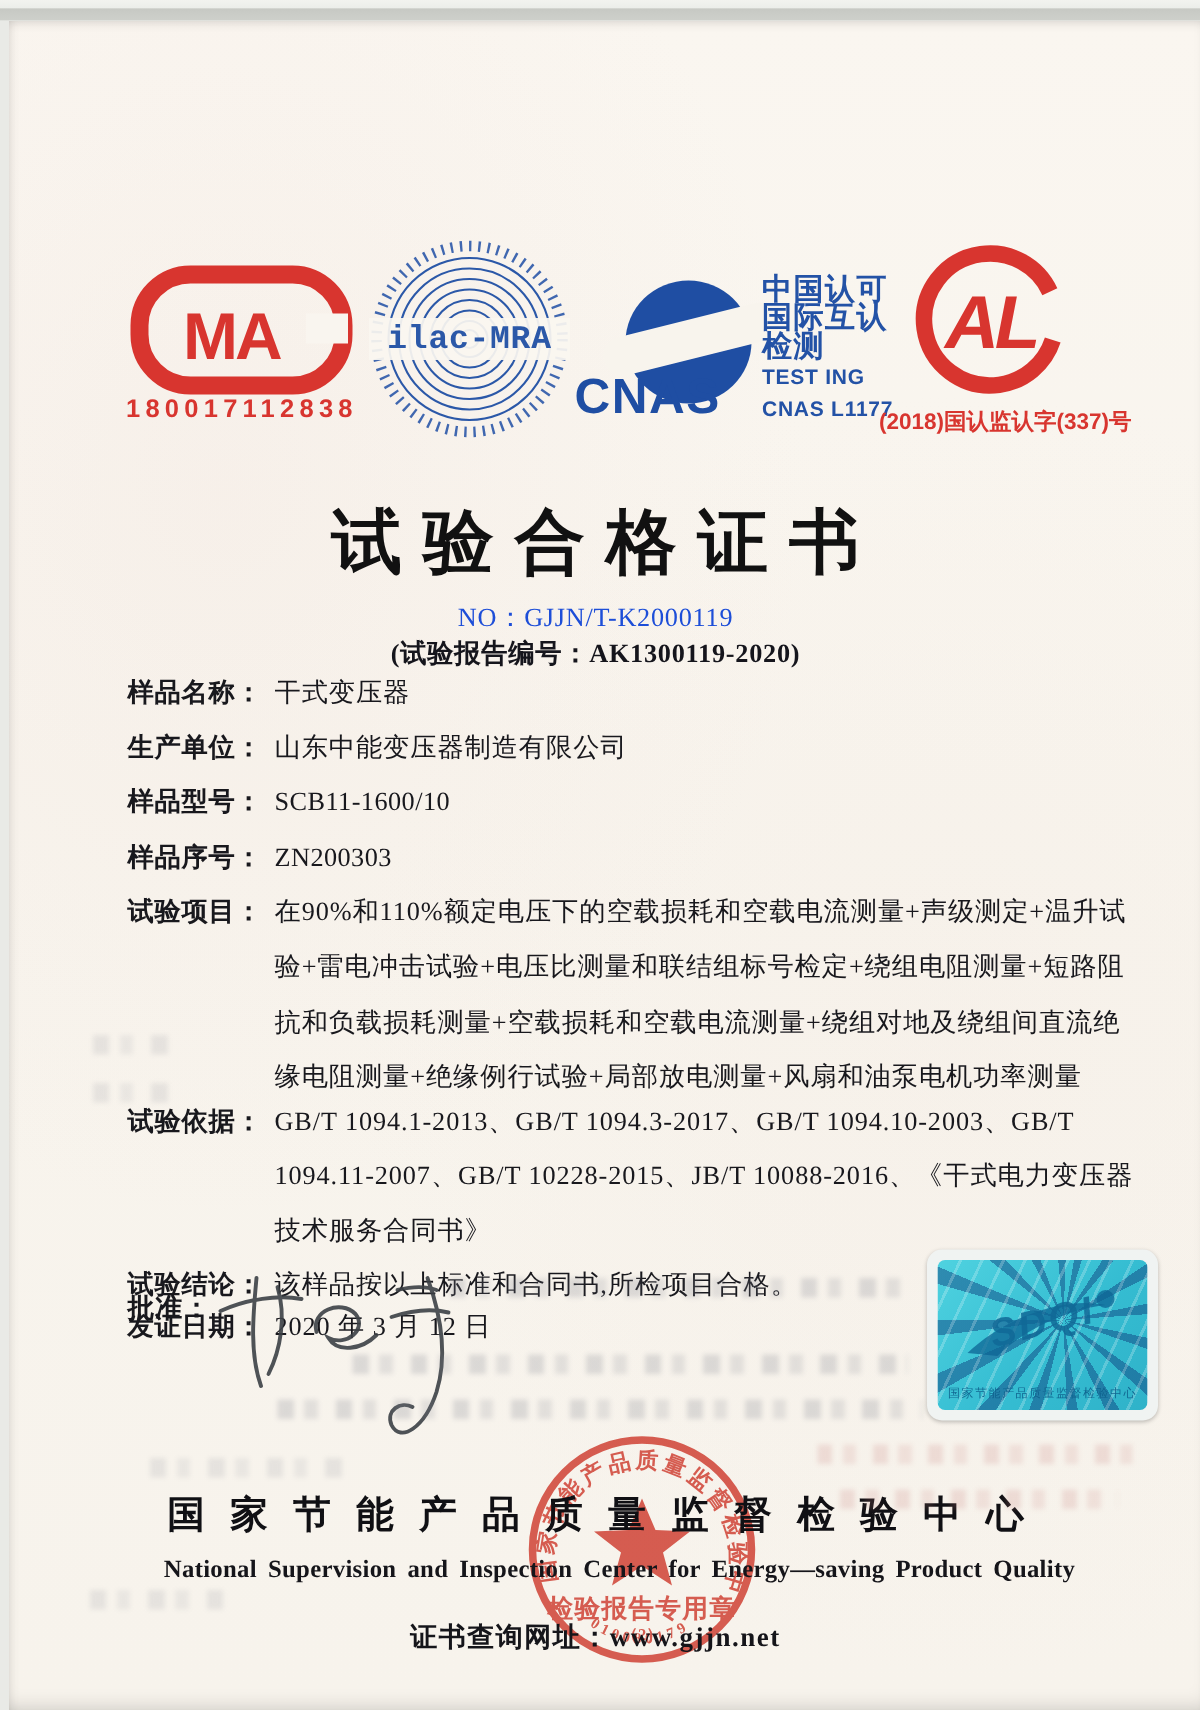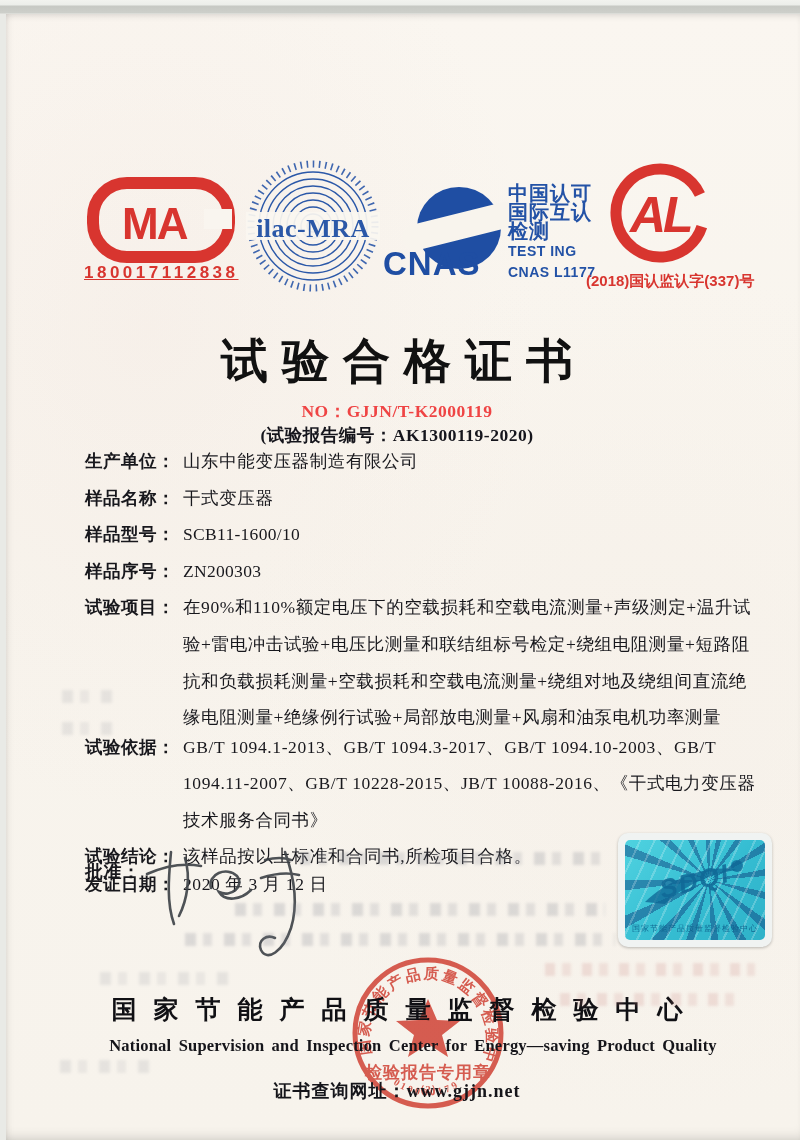--- a/index.html
+++ b/index.html
@@ -15,41 +15,41 @@
       radial-gradient(ellipse at 18% 28%, rgba(238,220,214,.20), transparent 42%),
       radial-gradient(ellipse at 80% 60%, rgba(240,228,220,.18), transparent 45%),
       linear-gradient(180deg,#faf6f0 0%,#f8f4ed 45%,#f7f3ec 100%);
     box-shadow: inset 0 6px 8px -6px rgba(0,0,0,.18), inset 6px 0 8px -6px rgba(0,0,0,.12), inset 0 -10px 14px -10px rgba(0,0,0,.20);
   }
   .abs{position:absolute;}
 
   
   .cma-wrap{left:86px;top:176px;width:150px;height:115px;}
   .cma-num{left:84px;top:263px;color:#d8352f;font-family:"Liberation Sans",sans-serif;
-    font-weight:bold;font-size:17px;letter-spacing:3.5px;text-decoration:underline;}
+    font-weight:bold;font-size:17px;letter-spacing:3.5px;}
   .ilac-wrap{left:246px;top:160px;width:134px;height:132px;}
   .ilac-band{left:0;top:52px;width:134px;height:28px;background:rgba(250,246,240,.93);}
   .ilac-label{left:0;top:54px;width:134px;text-align:center;color:#2b58a8;
-    font-family:Liberation Serif, serif;font-weight:bold;font-size:26px;letter-spacing:.5px;}
+    font-family:Liberation Mono, monospace;font-weight:bold;font-size:22px;letter-spacing:.5px;}
   .cnas-wrap{left:383px;top:185px;width:122px;height:86px;}
   .cnas-disc{left:34px;top:2px;width:84px;height:82px;border-radius:50%;background:#1f4ea3;}
   .cnas-swoosh{left:18px;top:28px;width:120px;height:26px;background:#f8f4ed;transform:rotate(-14deg);border-radius:13px;}
   .cnas-label{left:0;top:24px;width:122px;color:#1f4ea3;font-family:"Liberation Sans",sans-serif;
     font-weight:bold;font-size:33px;letter-spacing:1px;margin-top:36px;}
   .accred{left:508px;top:184px;color:#2352a6;font-family:"Liberation Sans",sans-serif;font-weight:bold;line-height:19px;}
   .accred .cnl{font-size:20px;letter-spacing:1px;}
   .accred .enl{font-size:14px;letter-spacing:.5px;line-height:21px;}
   .cal-wrap{left:604px;top:160px;width:112px;height:112px;}
   .cal-num{left:586px;top:272px;color:#d8352f;font-weight:bold;font-size:15px;
     font-family:"Liberation Sans",sans-serif;letter-spacing:0px;}
 
   
   .title{left:0;top:330px;width:794px;text-align:center;font-size:47px;font-weight:bold;
     color:#111;letter-spacing:14px;text-indent:14px;}
-  .certno{left:0;top:399px;width:794px;text-align:center;font-size:17.5px;font-weight:bold;color:#ef4444;letter-spacing:.5px;}
+  .certno{left:0;top:399px;width:794px;text-align:center;font-size:17.5px;font-weight:normal;color:#1d4ed8;letter-spacing:.5px;}
   .reportno{left:0;top:423px;width:794px;text-align:center;font-size:17.5px;font-weight:bold;color:#15151c;letter-spacing:.5px;}
 
   
   .fields{left:85px;top:443px;width:672px;color:#18181d;}
   .row{display:flex;line-height:36.6px;font-size:17.5px;}
   .row .lab{width:98px;flex:none;font-weight:bold;letter-spacing:.5px;}
   .row .val{flex:1;letter-spacing:.6px;}
   .row.mono .val{letter-spacing:.3px;}
   .row.tight{line-height:28px;}
   .row.pull{margin-top:-7px;}
@@ -143,26 +143,26 @@
     </svg>
   </div>
   <div class="abs cal-num">(2018)国认监认字(337)号</div>
 
   <div class="abs title">试验合格证书</div>
   <div class="abs certno">NO：GJJN/T-K2000119</div>
   <div class="abs reportno">(试验报告编号：AK1300119-2020)</div>
 
   <div class="abs fields">
     <div class="row">
+      <span class="lab">样品名称：</span>
+      <span class="val">干式变压器</span>
+    </div>
+    <div class="row">
       <span class="lab">生产单位：</span>
       <span class="val">山东中能变压器制造有限公司</span>
-    </div>
-    <div class="row">
-      <span class="lab">样品名称：</span>
-      <span class="val">干式变压器</span>
     </div>
     <div class="row mono">
       <span class="lab">样品型号：</span>
       <span class="val">SCB11-1600/10</span>
     </div>
     <div class="row mono">
       <span class="lab">样品序号：</span>
       <span class="val">ZN200303</span>
     </div>
     <div class="row">

